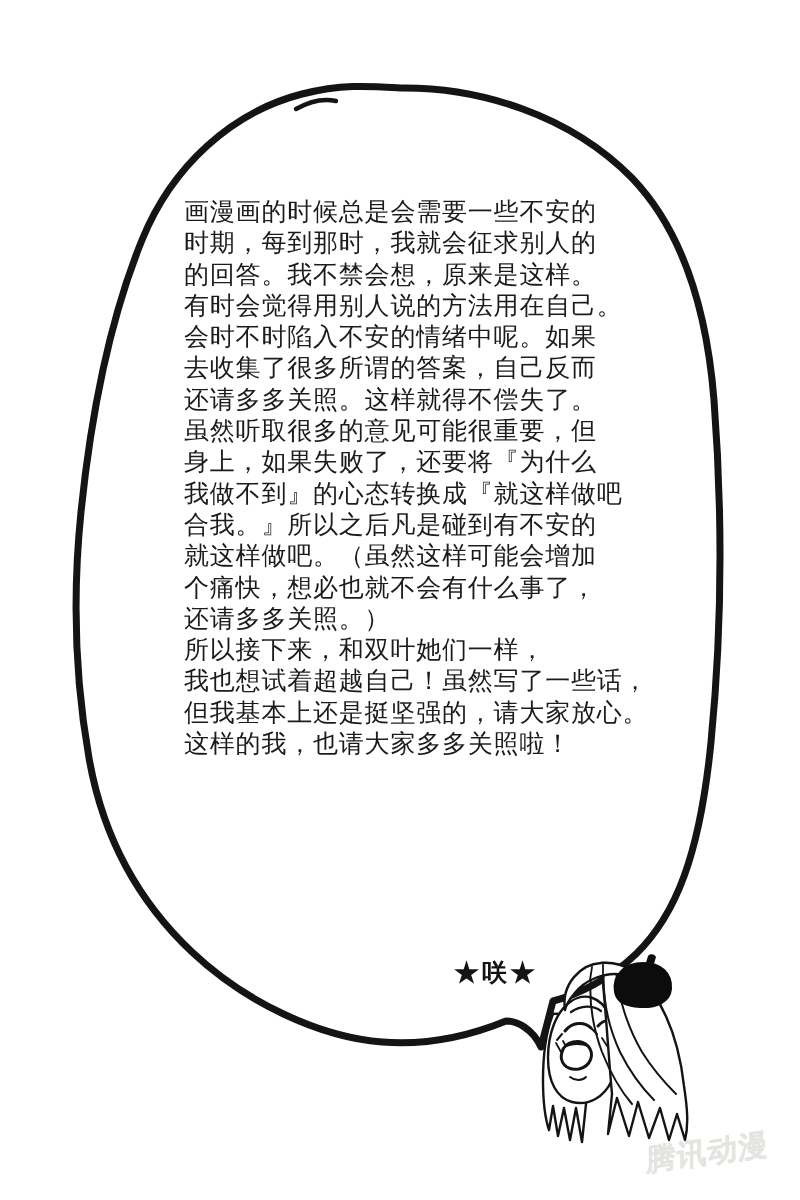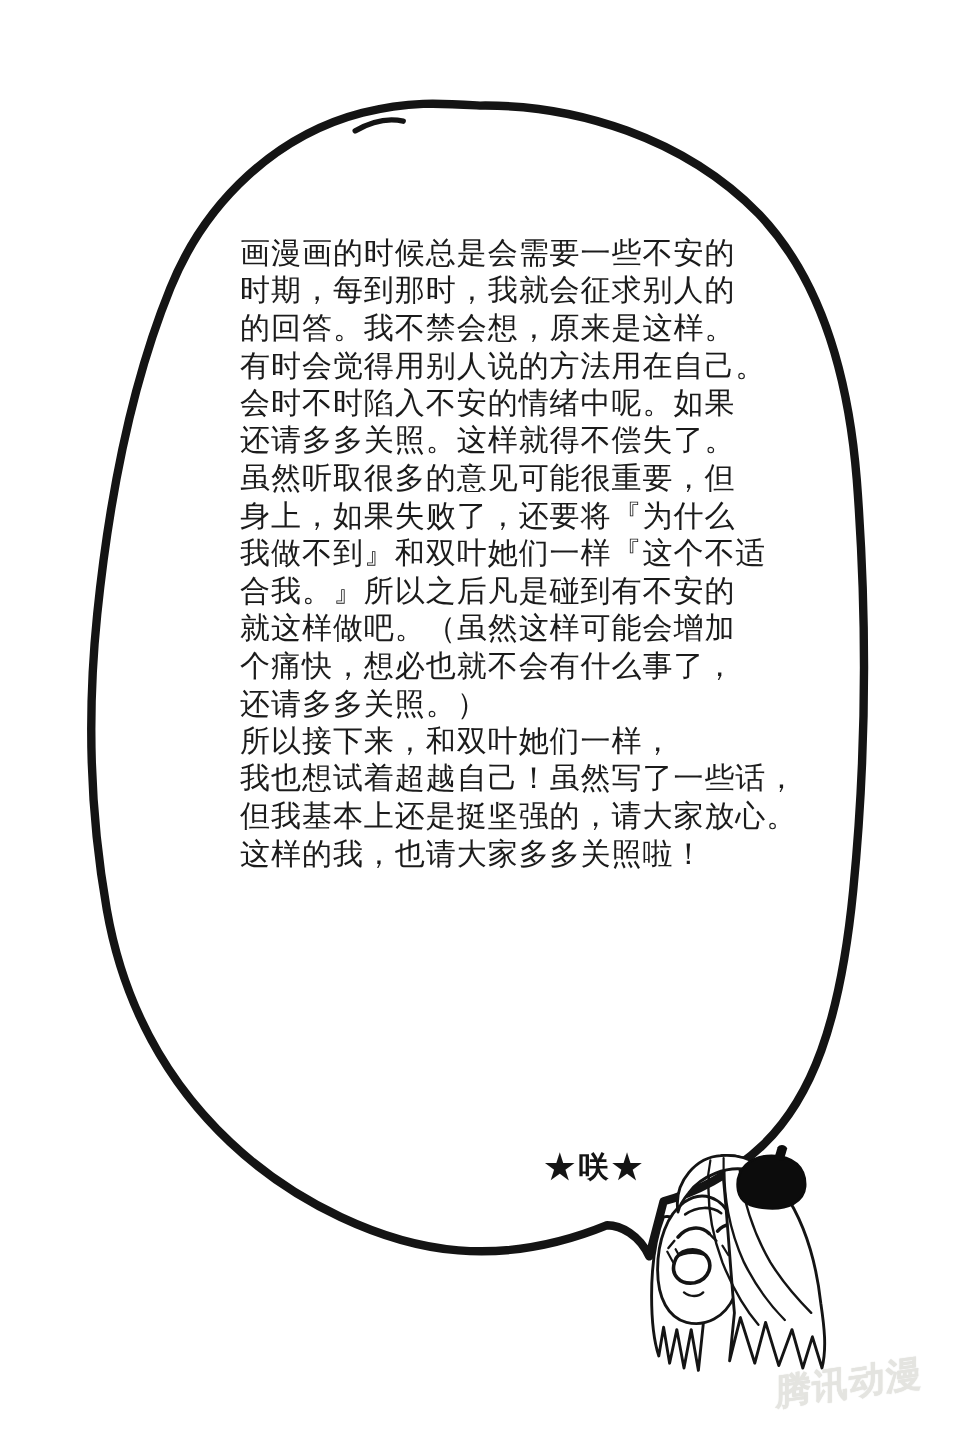--- a/index.html
+++ b/index.html
@@ -5,21 +5,21 @@
   html,body{margin:0;padding:0;background:#ffffff;}
   .page{
     position:relative;
     width:800px;height:1200px;
     background:#ffffff;
     overflow:hidden;
     font-family:"Liberation Sans", sans-serif;
   }
   .bubble-svg{position:absolute;left:0;top:0;width:800px;height:1200px;}
   .afterword{
-    position:absolute;left:200px;top:196px;width:480px;
+    position:absolute;left:184px;top:196px;width:480px;
   }
   .tline{
     font-size:25px;
     line-height:31.3px;
     letter-spacing:0.8px;
     color:#1b1b1b;
     white-space:pre;
     font-weight:500;
   }
   .signature{
@@ -113,24 +113,25 @@
       <path d="M 645,966 L 648,956 C 650,953 655,954 656,957 L 653,967 Z" fill="#0c0c0c" stroke="none"></path>
     </g>
   </svg>
 
   <div class="afterword">
     <div class="tline">画漫画的时候总是会需要一些不安的</div>
     <div class="tline">时期，每到那时，我就会征求别人的</div>
     <div class="tline">的回答。我不禁会想，原来是这样。</div>
     <div class="tline">有时会觉得用别人说的方法用在自己。</div>
     <div class="tline">会时不时陷入不安的情绪中呢。如果</div>
+    <div class="tline">去收集了很多所谓的答案，自己反而</div>
     <div class="tline">还请多多关照。这样就得不偿失了。</div>
     <div class="tline">虽然听取很多的意见可能很重要，但</div>
     <div class="tline">身上，如果失败了，还要将『为什么</div>
-    <div class="tline">我做不到』和双叶她们一样『这个不适</div>
+    <div class="tline">我做不到』的心态转换成『就这样做吧</div>
     <div class="tline">合我。』所以之后凡是碰到有不安的</div>
     <div class="tline">就这样做吧。（虽然这样可能会增加</div>
     <div class="tline">个痛快，想必也就不会有什么事了，</div>
     <div class="tline">还请多多关照。）</div>
     <div class="tline">所以接下来，和双叶她们一样，</div>
     <div class="tline">我也想试着超越自己！虽然写了一些话，</div>
     <div class="tline">但我基本上还是挺坚强的，请大家放心。</div>
     <div class="tline">这样的我，也请大家多多关照啦！</div>
   </div>
 

